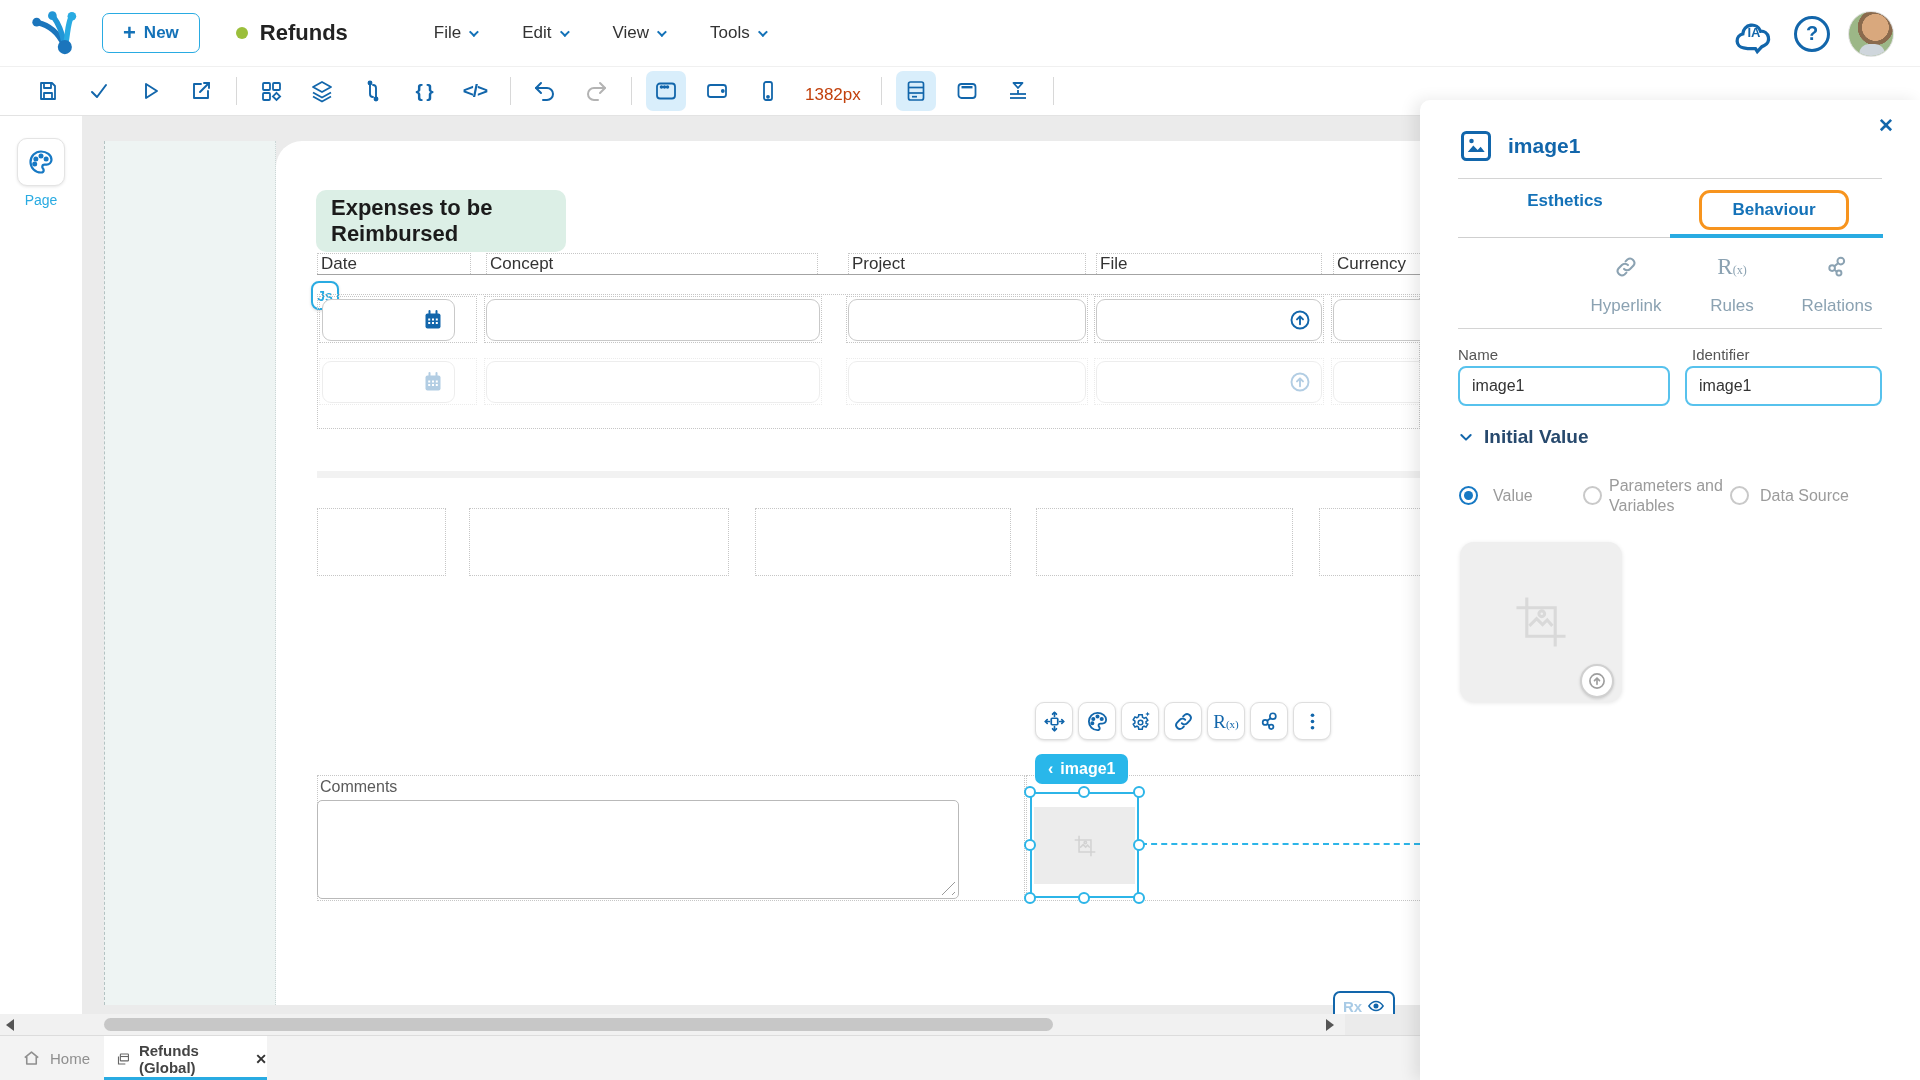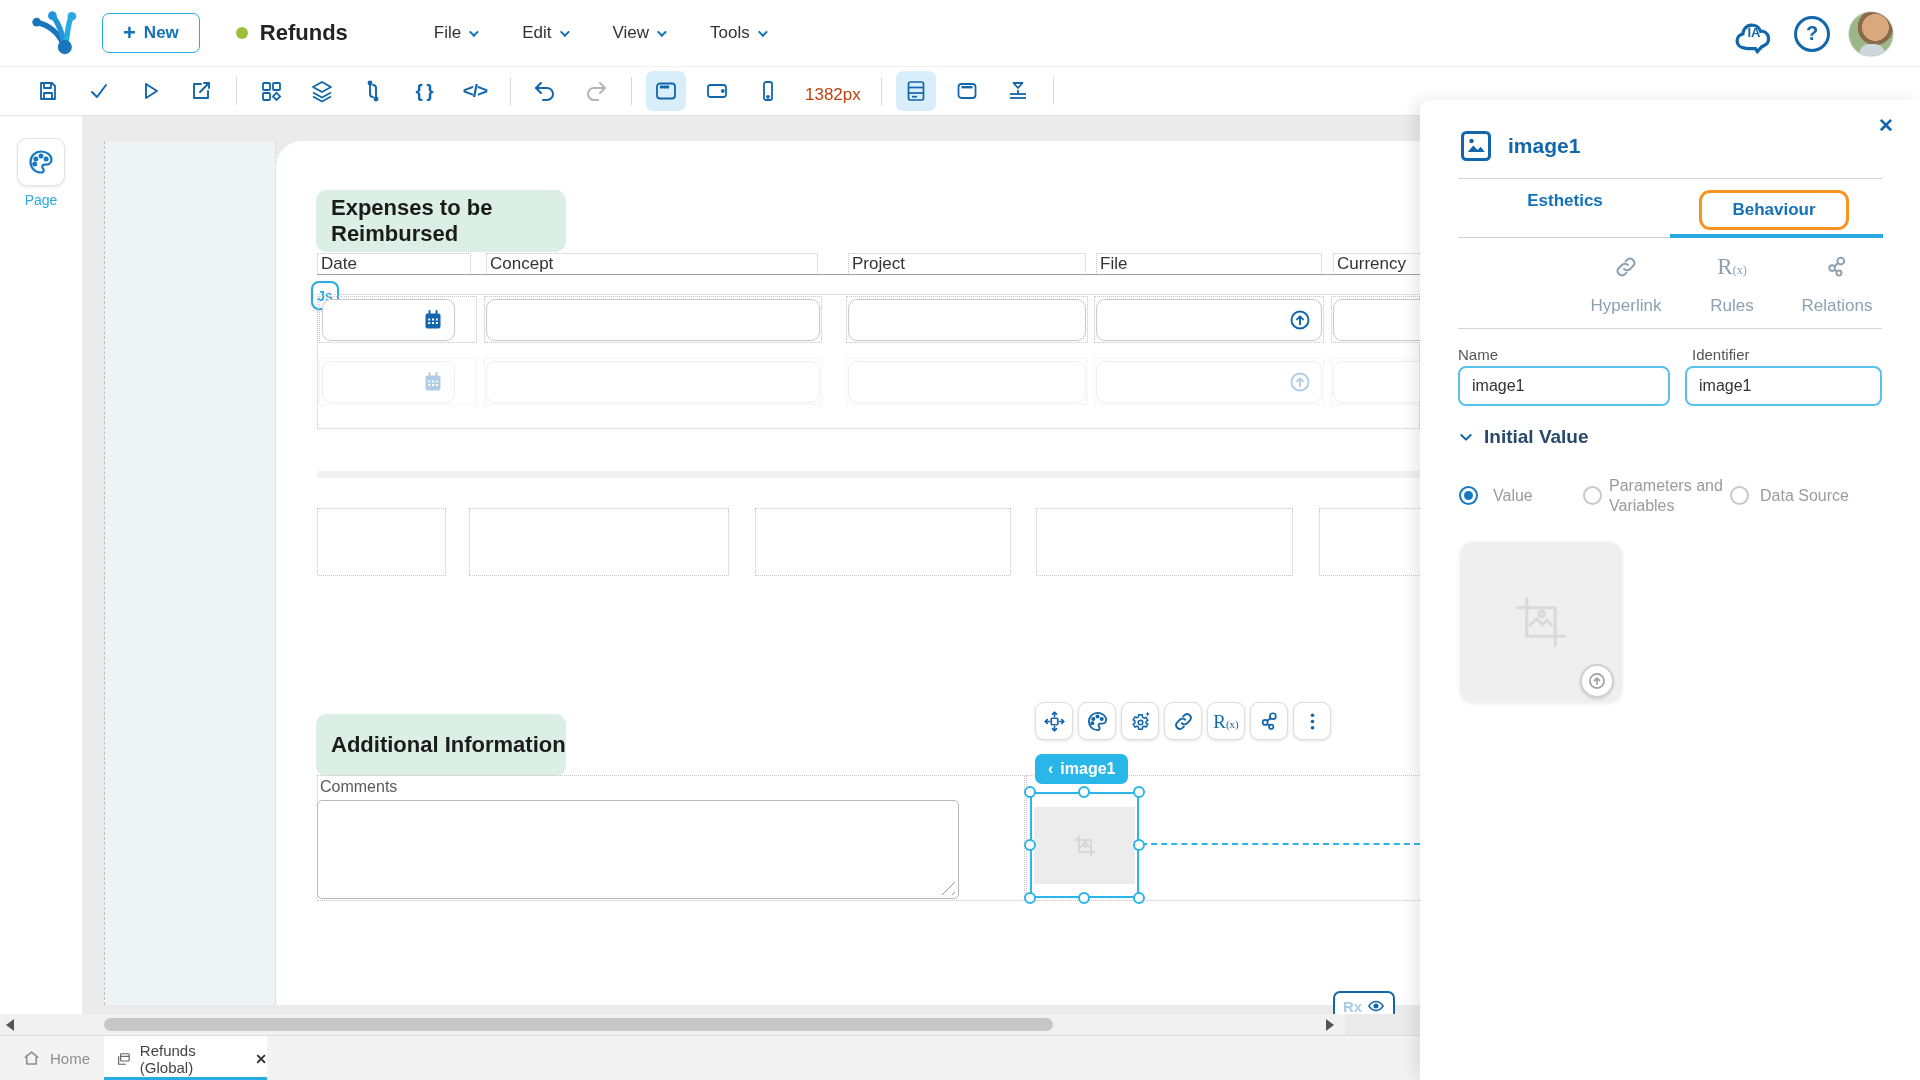--- a/index.html
+++ b/index.html
@@ -81,21 +81,21 @@
   .sb-arrow { position:absolute; top:5px; width:0; height:0; border-style:solid; }
   .sb-left { left:6px; border-width:6px 8px 6px 0; border-color:transparent #555 transparent transparent; }
   .sb-right { left:1326px; border-width:6px 0 6px 8px; border-color:transparent transparent transparent #555; }
 
   
   #bottombar { position:absolute; left:0; top:1035px; width:1420px; height:45px; background:#f3f3f3; border-top:1px solid #dcdcdc; }
   .home-item { position:absolute; left:22px; top:0; height:45px; display:flex; align-items:center; gap:9px; color:#8f8f8f; font-size:15px; cursor:pointer; }
   .home-item svg { width:19px; height:19px; }
   .doc-tab { position:absolute; left:104px; top:0; width:163px; height:45px; background:#fff; display:flex; align-items:center; padding-left:12px; gap:8px; cursor:pointer; }
   .doc-tab svg { width:18px; height:18px; color:#666; }
-  .doc-tab .t-lbl { font-size:15px; color:#444; }
+  .doc-tab .t-lbl { font-size:15px; color:#444;font-weight:bold; }
   .doc-tab .t-close { margin-left:8px; font-size:14px; font-weight:bold; color:#333; }
   .doc-tab .t-under { position:absolute; left:0; bottom:0; width:100%; height:4px; background:#29abe2; }
 
   
   #panel { position:absolute; left:1420px; top:100px; width:500px; height:980px; background:#fff; border-top-left-radius:10px; box-shadow:-6px 0 16px rgba(0,0,0,.09); }
   .p-close { position:absolute; right:26px; top:14px; color:#1266ab; font-size:19px; font-weight:bold; cursor:pointer; }
   .p-head { position:absolute; left:38px; top:28px; display:flex; align-items:center; gap:14px; }
   .p-head svg { width:36px; height:36px; color:#1266ab; }
   .p-title { font-size:21px; font-weight:bold; color:#1266ab; }
   .p-div { position:absolute; left:38px; right:38px; border-top:1px solid #d4d4d4; }
@@ -392,23 +392,20 @@
     <div class="inp faded" style="left:1251px; top:245px; width:100px;"></div>
 
     <div class="graybar"></div>
 
     <div class="dotted-box" style="left:235px; top:392px; width:129px; height:68px;"></div>
     <div class="dotted-box" style="left:387px; top:392px; width:260px; height:68px;"></div>
     <div class="dotted-box" style="left:673px; top:392px; width:256px; height:68px;"></div>
     <div class="dotted-box" style="left:954px; top:392px; width:257px; height:68px;"></div>
     <div class="dotted-box" style="left:1237px; top:392px; width:101px; height:68px; border-right:none;"></div>
 
-    <div class="sec-title" style="left:234px; top:598px;">
-        <span>Additional Information</span>
-      </div>
 
     <div class="dotted-box" style="left:235px; top:659px; width:708px; height:126px;"></div>
     <div class="dotted-box" style="left:944px; top:659px; width:394px; height:126px; border-right:none;"></div>
     <div class="comments-lbl">Comments</div>
     <textarea class="comments-ta" style=""></textarea>
     <div class="ta-grip"></div>
 
     <div class="float-toolbar">
       <div class="fbtn">
           <svg viewBox="0 0 24 24" fill="none" stroke="currentColor" stroke-width="1.8" stroke-linecap="round" stroke-linejoin="round">

